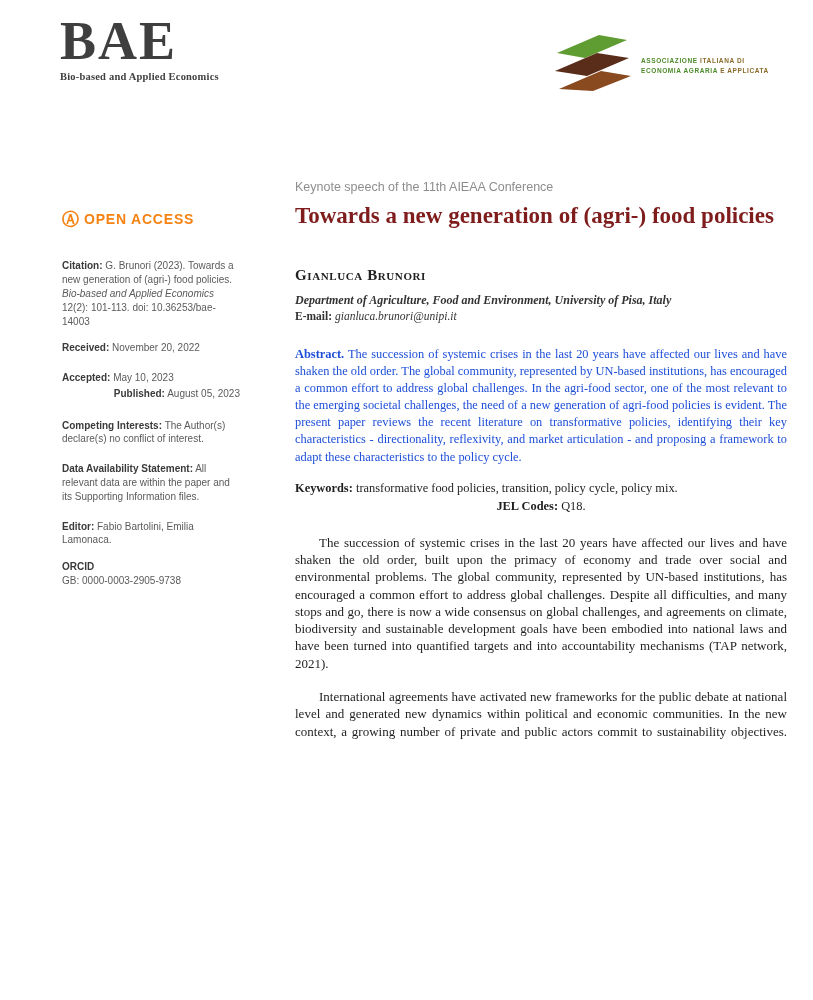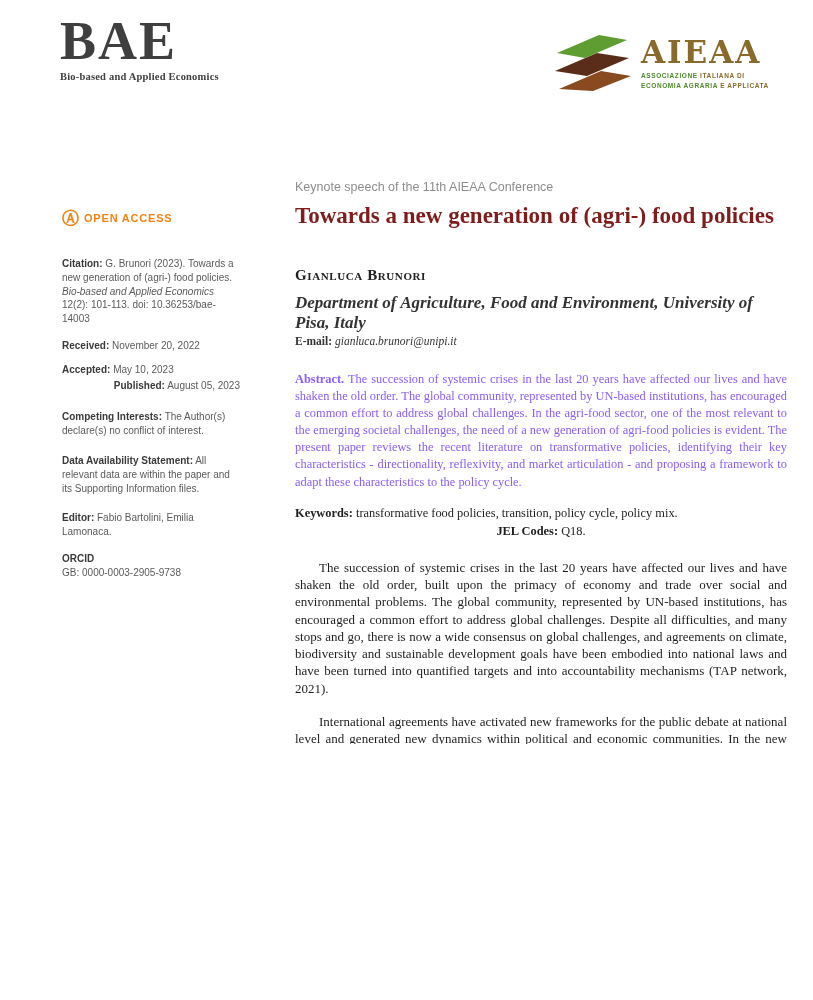--- a/index.html
+++ b/index.html
@@ -18,36 +18,36 @@
   .aieaa-sub{font-size:6.5px;font-weight:bold;letter-spacing:0.6px;margin-top:3px;line-height:1.5;
         font-family:"Liberation Sans", sans-serif;}
 
   
   .sidebar{position:absolute;left:62px;top:210px;width:178px;
         font-family:"Liberation Sans", sans-serif;font-size:10px;line-height:1.38;color:#5a5a5a;}
   .sidebar p{margin:0 0 13px 0;}
   .sidebar .lbl{font-weight:bold;color:#3a3a3a;}
   .oa-row{display:flex;align-items:center;gap:5px;margin-bottom:30px;}
   .oa-icon{font-size:17px;font-weight:bold;line-height:1;}
-  .oa-text{font-size:11px;font-weight:bold;letter-spacing:0.8px;}
+  .oa-text{font-size:14px;font-weight:bold;letter-spacing:0.8px;}
   .orcid-block{margin-top:26px;}
   .orcid-block .lbl{display:block;}
 
   
   .main{position:absolute;left:295px;top:180px;width:492px;}
   .kicker{font-family:"Liberation Sans", sans-serif;font-size:12.5px;color:#8d8d8d;margin:0;}
   .title{font-size:23px;font-weight:bold;color:#7f1d1d;line-height:1.3;margin:7px 0 0 0;}
   .author{font-variant:small-caps;font-size:15px;letter-spacing:0.6px;color:#222;
         margin:36px 0 0 0;font-weight:600;}
-  .affil{font-size:17px;font-style:italic;font-weight:bold;color:#333;margin:9px 0 0 0;}
+  .affil{font-size:12px;font-style:italic;font-weight:bold;color:#333;margin:9px 0 0 0;}
   .email-line{font-size:11.5px;margin:2px 0 0 0;color:#333;}
   .email-line .lbl{font-weight:bold;}
   .email-link{font-style:italic;color:#333;text-decoration:none;}
 
-  .abstract{font-size:12.4px;line-height:1.38;text-align:justify;margin:24px 0 0 0;color:#8b5cf6;}
+  .abstract{font-size:12.4px;line-height:1.38;text-align:justify;margin:24px 0 0 0;color:#1d4ed8;}
   .kw{font-size:12.4px;line-height:1.38;margin:14px 0 0 0;color:#1e1e1e;}
   .jel{font-size:12.4px;margin:2px 0 0 0;color:#1e1e1e;text-align:center;}
   .b{font-weight:bold;}
 
   .section-heading{text-align:center;font-size:12.8px;color:#222;letter-spacing:0.4px;
         margin:52px 0 0 0;font-weight:normal;}
   .para{font-size:13px;line-height:1.33;text-align:justify;text-indent:24px;
         color:#1e1e1e;margin:16px 0 0 0;}
   .para.first{margin-top:20px;}
 </style>
@@ -63,21 +63,20 @@
 
   <div class="aieaa-logo">
     <span>
       <svg width="78" height="58" viewBox="0 0 78 58" aria-hidden="true">
         <polygon points="4,20 46,2 74,7 32,25" fill="#5f9c31"></polygon>
         <polygon points="2,38 44,20 76,25 34,43" fill="#5a2c1a"></polygon>
         <polygon points="6,56 48,38 78,43 40,58" fill="#8a4a1f"></polygon>
       </svg>
     </span>
     <span class="aieaa-text">
-      <span class="aieaa-name" style="color:#8a6a2a;">AIEAA</span>
       <span class="aieaa-sub" style="display:block;">
         <span style="color:#4e8a2c;">ASSOCIAZIONE</span>
         <span style="color:#8a6a2a;">ITALIANA DI</span><br>
         <span style="color:#4e8a2c;">ECONOMIA AGRARIA</span>
         <span style="color:#8a6a2a;">E APPLICATA</span>
       </span>
     </span>
   </div>
 
   <aside class="sidebar">
@@ -85,21 +84,21 @@
     <div class="oa-row" style="color:#f68212;">
       <span class="oa-icon">Ⓐ</span>
       <span class="oa-text">OPEN ACCESS</span>
     </div>
 
     <p>
       <span class="lbl">Citation:</span>
       <span>G. Brunori (2023). Towards a new generation of (agri-) food policies. </span><i>Bio-based and Applied Economics</i><span> 12(2): 101-113. doi: 10.36253/bae-14003</span>
     </p>
 
-    <p style="margin-bottom:10px;">
+    <p style="margin-bottom:16px;">
       <span class="lbl">Received:</span>
       <span>November 20, 2022</span>
     </p>
     <p style="margin-bottom:2px;">
       <span class="lbl">Accepted:</span>
       <span>May 10, 2023</span>
     </p>
     <p style="margin-bottom:18px;text-align:right;">
       <span class="lbl">Published:</span>
       <span>August 05, 2023</span>

